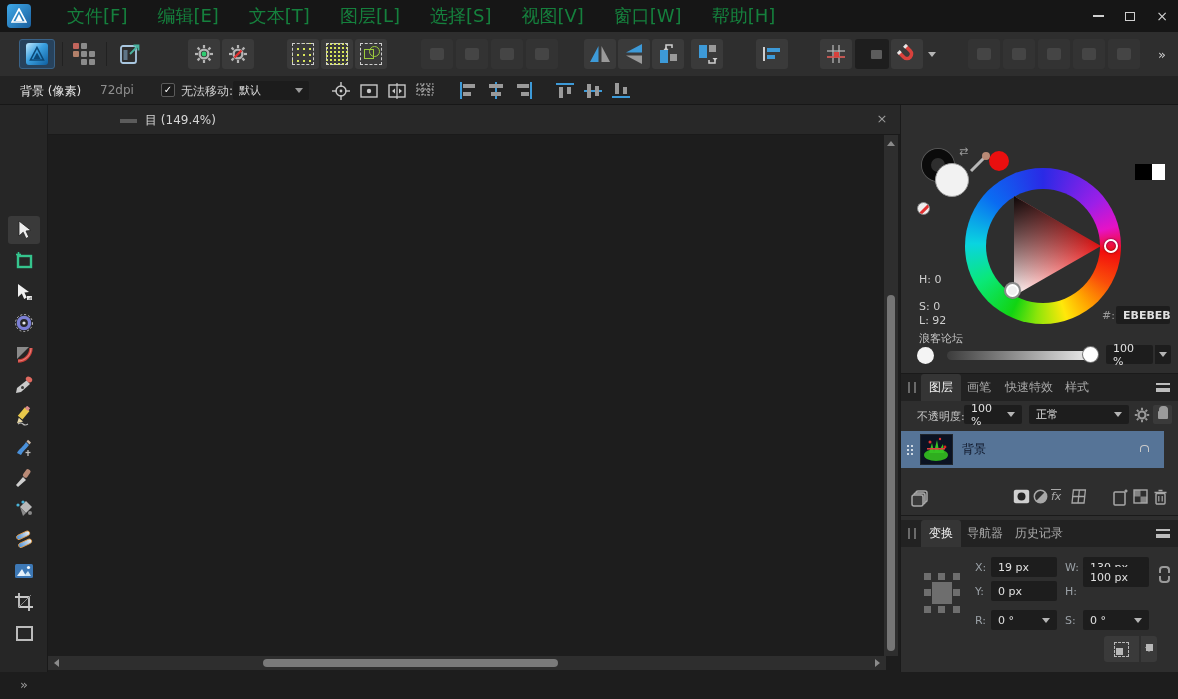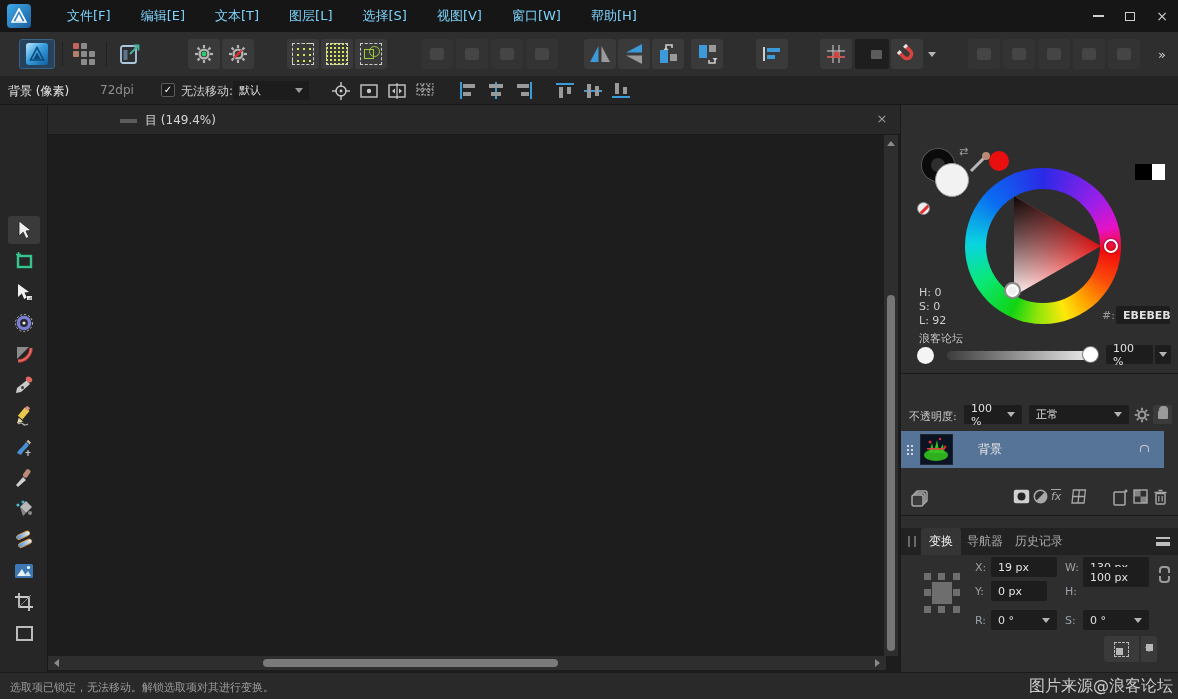--- a/index.html
+++ b/index.html
@@ -3,21 +3,21 @@
 <meta charset="utf-8">
 <style>
 *{margin:0;padding:0;box-sizing:border-box}
 html,body{width:1178px;height:699px;overflow:hidden}
 body{font-family:"DejaVu Sans","Liberation Sans",sans-serif;background:#1d1d1d;color:#ddd}
 .app{position:relative;width:1178px;height:699px;background:#1d1d1d;font-size:12px;overflow:hidden}
 
 .titlebar{position:absolute;left:0;top:0;width:1178px;height:32px;background:#161616;display:flex;align-items:center}
 .applogo{position:absolute;left:7px;top:4px;width:24px;height:24px;border-radius:4px;background:linear-gradient(135deg,#3fa9e8,#1a5f9e);display:flex;align-items:center;justify-content:center}
 .menu{position:absolute;left:52px;top:0;height:32px;display:flex;align-items:center}
-.menu span{padding:0 15px;font-size:13px;color:#7dd3fc;cursor:default}
+.menu span{padding:0 15px;font-size:18px;color:#15803d;cursor:default}
 .wincontrols{position:absolute;right:0;top:0;height:32px;display:flex}
 .wc{width:32px;height:32px;display:flex;align-items:center;justify-content:center;color:#cfcfcf}
 .wc .bar{width:11px;height:2px;background:#cfcfcf}
 .wc .box{width:10px;height:9px;border:1.5px solid #cfcfcf}
 .wc.close{font-size:14px}
 
 .toolbar{position:absolute;left:0;top:32px;width:1178px;height:44px;background:#2e2e2e}
 .tbtn{position:absolute;top:7px;width:32px;height:30px;background:#3a3a3a;border-radius:3px;display:flex;align-items:center;justify-content:center}
 .tbtn.dis{background:#333}
 .tbtn.dis .blob{width:14px;height:12px;background:#454545;border-radius:2px}
@@ -83,21 +83,21 @@
 .huehole{position:absolute;border-radius:50%;background:#2e2e2e}
 .handle{position:absolute;border-radius:50%;border:2.5px solid #fff;background:transparent;box-shadow:0 0 2px rgba(0,0,0,.8),inset 0 0 2px rgba(0,0,0,.8)}
 .slider{position:absolute;height:9px;border-radius:5px;background:linear-gradient(to right,#3c3c3c,#ececec)}
 .opswatch{position:absolute;width:17px;height:17px;border-radius:50%;background:#f4f4f4}
 .hsl{position:absolute;font-size:11px;color:#cfcfcf}
 
 .layerrow{position:absolute;left:0;width:263px;height:37px;background:#567497;display:flex;align-items:center}
 .dragdots{width:17px;height:37px;border-right:1px solid #4662822;display:flex;align-items:center;justify-content:center}
 .dots{width:8px;height:12px;background-image:radial-gradient(#cfd9e4 1px,transparent 1.2px);background-size:4px 4px}
 .lthumb{width:33px;height:31px;border:1px solid #20252c;background:#0c1322;margin-left:2px}
-.lname{margin-left:25px;font-size:12px;color:#e5e5e5}
+.lname{margin-left:9px;font-size:12px;color:#0f172a}
 .lock{position:relative;width:10px;height:8px;background:#c9c9c9;border-radius:1px}
 .lock:before{content:"";position:absolute;left:1.5px;top:-5px;width:7px;height:6px;border:1.8px solid #c9c9c9;border-bottom:none;border-radius:4px 4px 0 0}
 .lock.dk,.lock.dk:before{background:#9a9a9a;border-color:#9a9a9a}
 .lock.dk{background:#9a9a9a}
 .viscircle{width:12px;height:12px;border-radius:50%;background:#9cabbd}
 .licon{position:absolute;top:115px;color:#a8a8a8}
 
 .anchor{position:absolute;width:36px;height:40px}
 .anchor i{position:absolute;background:#6e6e6e}
 .linkicon{position:absolute;width:12px}
@@ -314,21 +314,21 @@
     <div class="tbtn dis" style="left:1073px">
         <i class="blob"></i>
       </div>
     <div class="tbtn dis" style="left:1108px">
         <i class="blob"></i>
       </div>
     <div class="tbtn more" style="left:1152px;width:20px;background:transparent">»</div>
   </div>
 
   <div class="ctxbar">
-    <span class="lab" style="left:8px">背景 (像素)</span>
+    <span class="lab" style="left:20px">背景 (像素)</span>
     <span class="lab dim" style="left:100px">72dpi</span>
     <span class="checkbox" style="left:161px;top:7px">✓</span>
     <span class="lab" style="left:181px;color:#cfcfcf">无法移动:</span>
     <div class="dd" style="left:233px;top:5px;width:76px;height:19px">
       <span>默认</span>
         <i class="chev"></i>
     </div>
     <div class="cxicon" style="left:328px">
       <svg width="18" height="18" viewBox="0 0 18 18">
           <circle cx="9" cy="9" r="5" fill="none" stroke="#c8c8c8" stroke-width="1.4"></circle>
@@ -526,37 +526,45 @@
               <stop offset="0" stop-color="#000000" stop-opacity="0.95"></stop>
               <stop offset="1" stop-color="#000000" stop-opacity="0"></stop>
             </linearGradient>
         </defs>
         <polygon points="136,78 49,28 49,128" fill="url(#slg1)"></polygon>
         <polygon points="136,78 49,28 49,128" fill="url(#slg2)"></polygon>
       </svg>
       <span class="handle" style="left:203px;top:134px;width:14px;height:14px"></span>
       <span class="handle" style="left:105px;top:179px;width:13px;height:13px;background:#f0f0f0;box-shadow:0 0 0 2px #8a8a8a,0 0 3px rgba(0,0,0,.8)"></span>
 
-      <span class="hsl" style="left:18px;top:181px"><span>H:</span> <span>0</span></span>
+      <span class="hsl" style="left:18px;top:168px"><span>H:</span> <span>0</span></span>
       <span class="hsl" style="left:18px;top:195px"><span>S:</span> <span>0</span></span>
       <span class="hsl" style="left:18px;top:209px"><span>L:</span> <span>92</span></span>
       <span class="hsl" style="left:201px;top:204px;color:#9a9a9a">#:</span>
       <div class="field" style="left:215px;top:201px;width:54px;height:18px;font-weight:bold">EBEBEB</div>
       <span class="hsl" style="left:18px;top:226px;color:#c4c4c4">浪客论坛</span>
       <span class="opswatch" style="left:16px;top:242px"></span>
       <div class="slider" style="left:46px;top:246px;width:144px"></div>
       <span class="handle" style="left:182px;top:242px;width:15px;height:15px;background:#fff;border-color:#fff;box-shadow:0 0 0 1px #777"></span>
       <div class="field" style="left:205px;top:240px;width:47px;height:19px">100 %</div>
       <div style="position:absolute;left:253px;top:240px;width:17px;height:19px;background:#1d1d1d;border-left:1px solid #2e2e2e;border-radius:0 2px 2px 0;display:flex;align-items:center;justify-content:center">
           <i class="chev"></i>
         </div>
     </div>
 
     <div style="position:absolute;left:0;top:268px;width:278px;height:142px;border-top:1px solid #1a1a1a">
-      <span class="flabel" style="left:8px;top:35px;color:#c4c4c4">不透明度:</span>
+      <div class="phead" style="top:0">
+        <span class="grip"></span>
+        <span class="ptab on" style="left:20px">图层</span>
+        <span class="ptab" style="left:58px">画笔</span>
+        <span class="ptab" style="left:96px">快速特效</span>
+        <span class="ptab" style="left:156px">样式</span>
+        <span class="ham"></span>
+      </div>
+      <span class="flabel" style="left:16px;top:35px;color:#c4c4c4">不透明度:</span>
       <div class="field" style="left:63px;top:31px;width:58px;height:19px">
           <span>100 %</span>
           <i class="chev" style="margin-left:6px"></i>
         </div>
       <div class="field" style="left:128px;top:31px;width:100px;height:19px">
           <span>正常</span>
           <i class="chev" style="margin-left:auto"></i>
         </div>
       <svg style="position:absolute;left:233px;top:33px;color:#9a9a9a" width="16" height="16" viewBox="0 0 20 20">
           <circle cx="10" cy="10" r="4.4" fill="none" stroke="currentColor" stroke-width="2.6"></circle>
@@ -643,21 +651,21 @@
             <rect x="3" y="4.5" width="9" height="10.5" rx="1" fill="none" stroke="#a8a8a8" stroke-width="1.4"></rect>
             <line x1="1.5" y1="3.5" x2="13.5" y2="3.5" stroke="#a8a8a8" stroke-width="1.5"></line>
             <line x1="5.5" y1="1.5" x2="9.5" y2="1.5" stroke="#a8a8a8" stroke-width="1.5"></line>
             <line x1="5.8" y1="7" x2="5.8" y2="12.5" stroke="#a8a8a8" stroke-width="1.2"></line>
             <line x1="9.2" y1="7" x2="9.2" y2="12.5" stroke="#a8a8a8" stroke-width="1.2"></line>
           </svg>
       </span>
     </div>
 
     <div style="position:absolute;left:0;top:410px;width:278px;height:157px;border-top:1px solid #1a1a1a">
-      <div class="phead" style="top:12px">
+      <div class="phead" style="top:4px">
         <span class="grip"></span>
         <span class="ptab on" style="left:20px">变换</span>
         <span class="ptab" style="left:58px">导航器</span>
         <span class="ptab" style="left:106px">历史记录</span>
         <span class="ham"></span>
       </div>
 
       <div class="anchor" style="left:23px;top:57px">
         <i style="left:8px;top:9px;width:20px;height:22px"></i>
         <i style="left:0;top:0;width:7px;height:7px"></i>
@@ -668,21 +676,21 @@
         <i style="left:0;top:33px;width:7px;height:7px"></i>
           <i style="left:14px;top:33px;width:7px;height:7px"></i>
           <i style="left:29px;top:33px;width:7px;height:7px"></i>
       </div>
 
       <span class="flabel" style="left:74px;top:45px">X:</span>
       <div class="field" style="left:90px;top:41px;width:66px;height:20px">19 px</div>
       <span class="flabel" style="left:164px;top:45px">W:</span>
       <div class="field" style="left:182px;top:41px;width:66px;height:20px">130 px</div>
       <span class="flabel" style="left:74px;top:69px">Y:</span>
-      <div class="field" style="left:90px;top:65px;width:56px;height:20px">0 px</div>
+      <div class="field" style="left:90px;top:65px;width:66px;height:20px">0 px</div>
       <span class="flabel" style="left:164px;top:69px">H:</span>
       <div class="field" style="left:182px;top:51px;width:66px;height:20px">100 px</div>
       <span class="flabel" style="left:74px;top:98px">R:</span>
       <div class="field" style="left:90px;top:94px;width:66px;height:20px">
           <span>0 °</span>
           <i class="chev" style="margin-left:auto"></i>
         </div>
       <span class="flabel" style="left:164px;top:98px">S:</span>
       <div class="field" style="left:182px;top:94px;width:66px;height:20px">
           <span>0 °</span>
@@ -698,18 +706,14 @@
           <i></i>
         </div>
       <div class="selboxbtn" style="left:239px;top:120px;width:17px;height:26px;border-radius:0 3px 3px 0;border-left:1px solid #2e2e2e">
           <i style="border:none;width:auto;height:auto" class="chevwrap">
             <span class="chev" style="display:block"></span>
           </i>
         </div>
     </div>
   </div>
 
-  <div class="statusbar">
-    <span class="statusmsg">选取项已锁定，无法移动。解锁选取项对其进行变换。</span>
-    <span class="watermark">图片来源@浪客论坛</span>
-  </div>
 
 </div>
 
 </body></html>

